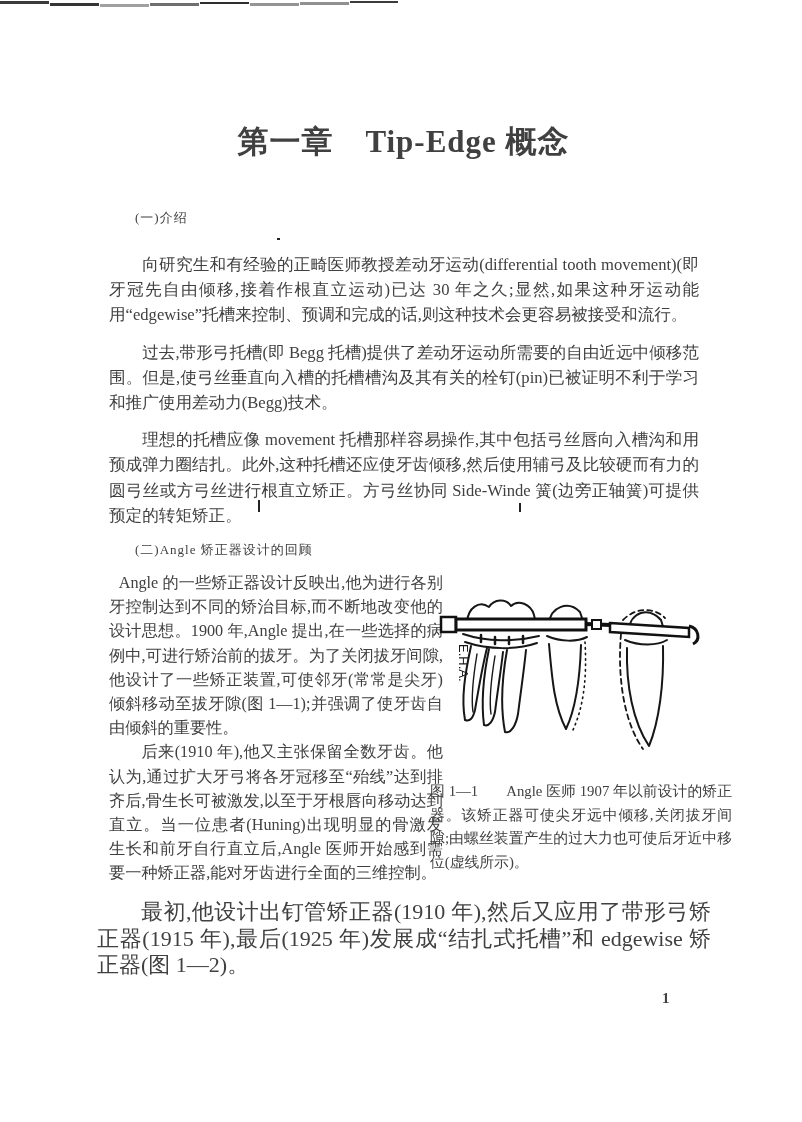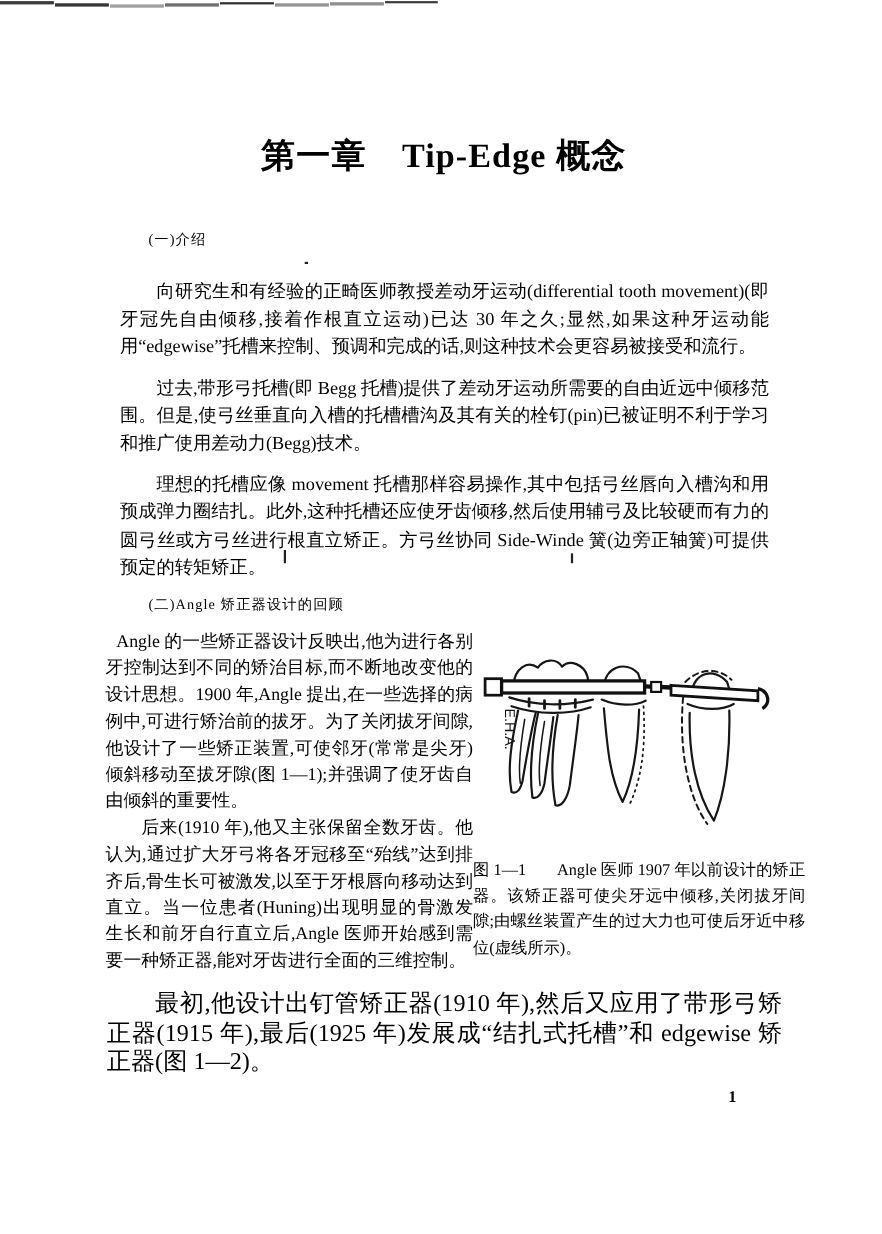--- a/index.html
+++ b/index.html
@@ -1,20 +1,20 @@
 <!DOCTYPE html>
 <html><head>
 <meta charset="utf-8">
 <style>
   html,body{margin:0;padding:0;background:#ffffff;}
   .page{
     position:relative;
     width:802px;height:1122px;
     background:#ffffff;
-    color:#000000;
+    color:#404040;
     font-family:"Liberation Serif", serif;
     overflow:hidden;
   }
   
   .artifact-seg{position:absolute;}
   .ink-mark{position:absolute;background:#222;}
   .chapter-title{
     position:absolute;top:121px;left:97px;width:613px;
     margin:0;text-align:center;
     font-size:31px;font-weight:bold;letter-spacing:1px;
@@ -27,21 +27,21 @@
   #heading-intro{top:209px;}
   #heading-angle{top:541px;text-align:center;}
   .flow{
     position:absolute;left:97px;width:614px;
     font-size:16.6px;line-height:25.2px;
     text-align:justify;
   }
   #intro-flow{top:240px;}
   .flow p{margin:12px;text-indent:2em;}
   .left-col{
-    position:absolute;left:96px;top:571px;width:334px;
+    position:absolute;left:109px;top:571px;width:334px;
     font-size:16.2px;line-height:24.2px;
     text-align:justify;
   }
   .left-col p{margin:0;}
   .left-col p.first{text-indent:0.6em;}
   .left-col p.rest{text-indent:2em;}
   .figure-art{
     position:absolute;left:437px;top:582px;width:300px;height:196px;
   }
   .figure-caption{

